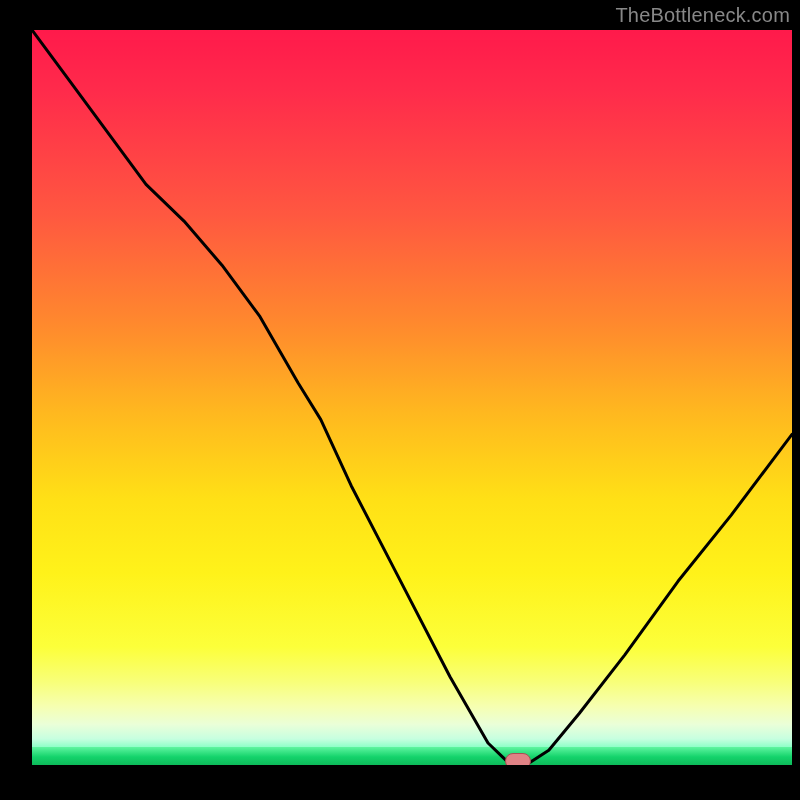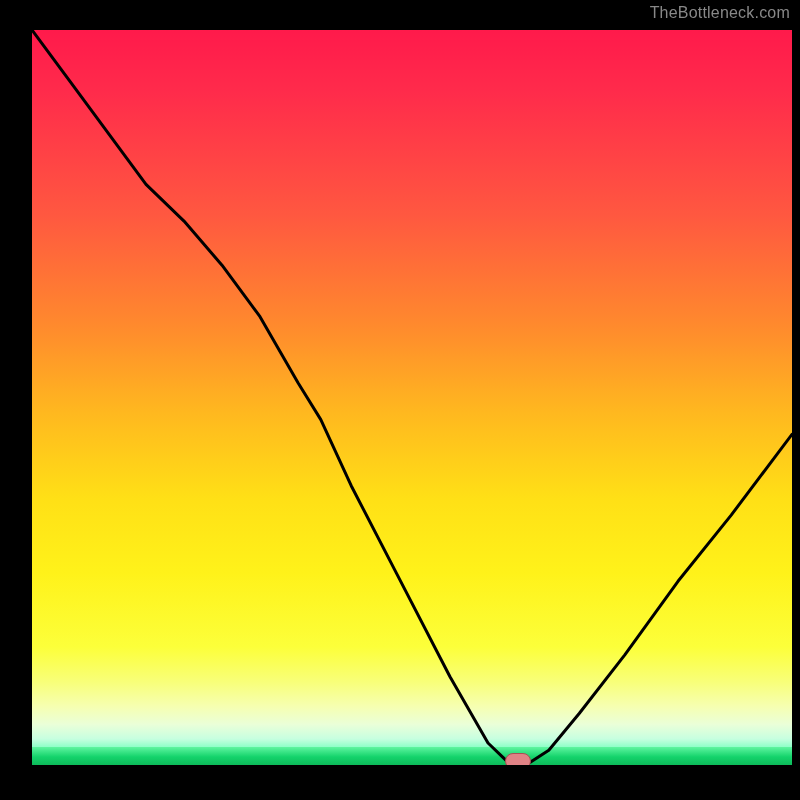--- a/index.html
+++ b/index.html
@@ -15,21 +15,21 @@
     position: relative;
     width: 800px;
     height: 800px;
     background: #000;
   }
   .attribution {
     position: absolute;
     top: 4px;
     right: 10px;
     color: #888;
-    font-size: 16px;
+    font-size: 20px;
     letter-spacing: 0.2px;
     z-index: 20;
   }
   .outer {
     position: absolute;
     left: 0;
     top: 0;
     width: 800px;
     height: 800px;
     background: #000;

